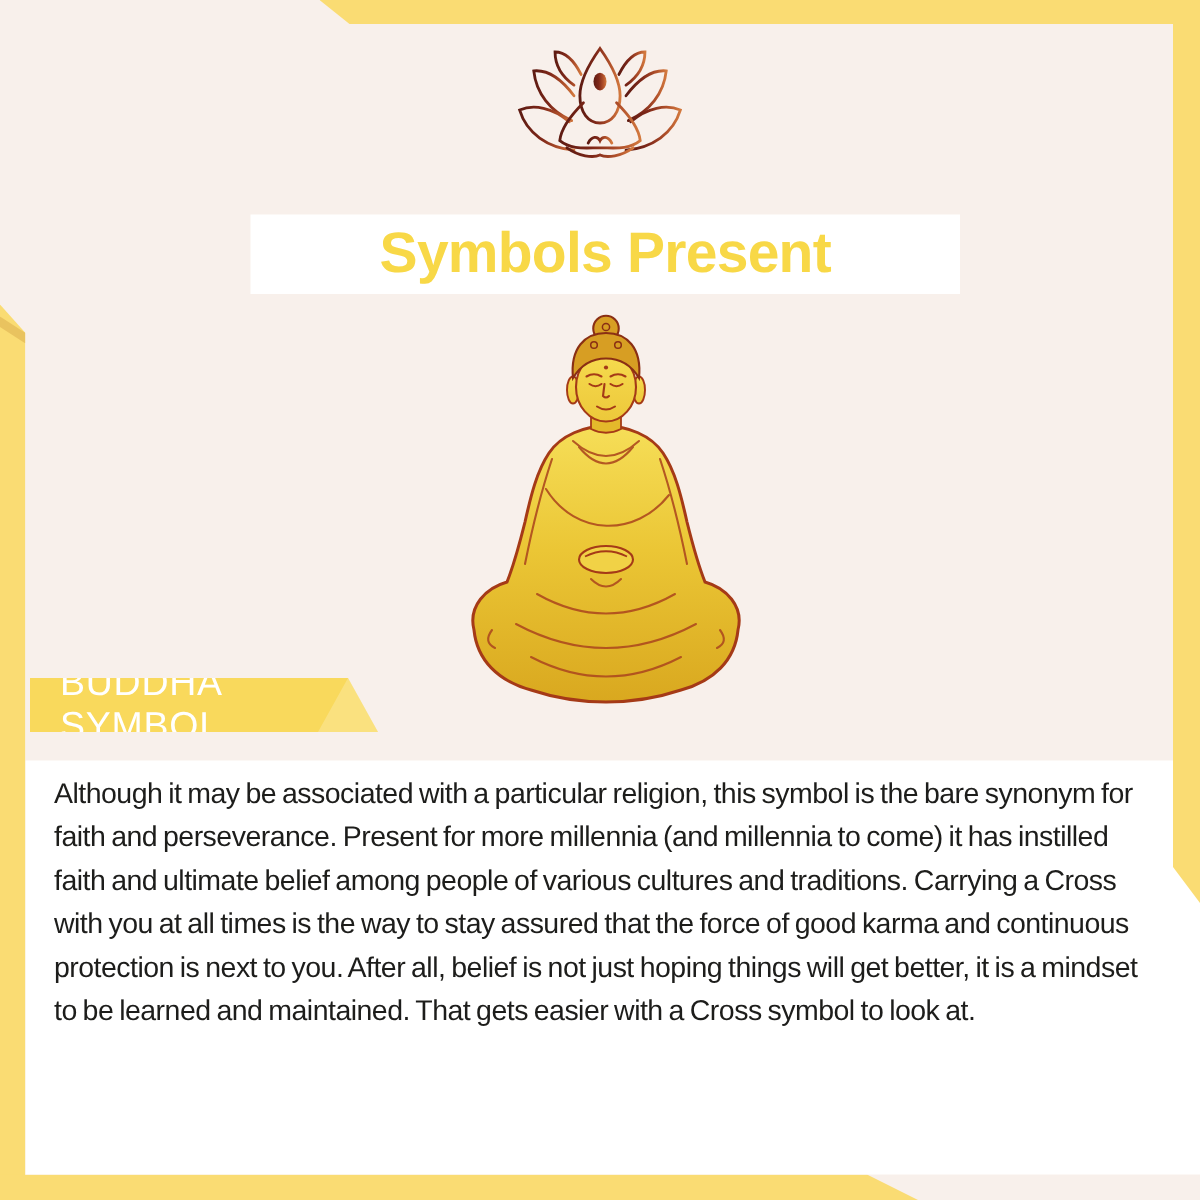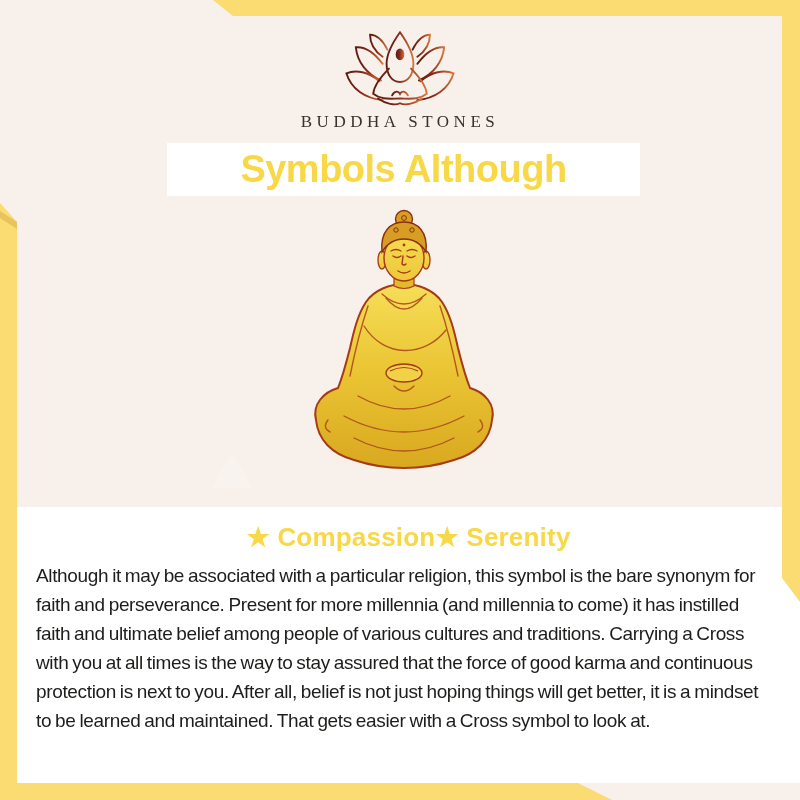--- a/index.html
+++ b/index.html
@@ -77,25 +77,24 @@
         <path d="M102,48 C114,32 126,26 136,27 C134,46 122,61 104,69"></path>
         <path d="M54,70 C40,58 24,55 12,60 C18,80 36,92 58,94"></path>
         <path d="M106,70 C120,58 136,55 148,60 C142,80 124,92 102,94"></path>
         <path d="M80,8 C70,22 63,36 63,48 C63,62 70,71 80,71 C90,71 97,62 97,48 C97,36 90,22 80,8 Z"></path>
         <path d="M66,54 C56,64 47,76 46,86 C56,94 68,92 80,92 C92,92 104,94 114,86 C113,76 104,64 94,54"></path>
         <path d="M70,88 C73,82 78,82 80,86 C82,82 87,82 90,88"></path>
         <path d="M52,92 C62,99 74,101 80,98 C86,101 98,99 108,92"></path>
       </g>
       <ellipse cx="80" cy="36" rx="5.5" ry="7.5" fill="url(#lg)"></ellipse>
     </svg>
-    <div class="wordmark">BUDDHA STONES</div>
   </div>
 
   <div class="title-band">
-    <span class="title-text">Symbols Although</span>
+    <span class="title-text">Symbols Present</span>
   </div>
 
   <svg class="statue" width="212" height="282" viewBox="0 0 212 282">
     <defs>
       <linearGradient id="goldBody" x1="0" y1="0" x2="0" y2="1">
         <stop offset="0" stop-color="#F6DE58"></stop>
         <stop offset="0.45" stop-color="#EBC635"></stop>
         <stop offset="1" stop-color="#D9A81F"></stop>
       </linearGradient>
       <linearGradient id="goldFace" x1="0" y1="0" x2="0" y2="1">
@@ -144,20 +143,22 @@
       <path d="M56,232 Q106,258 156,232"></path>
       <path d="M96,180 Q106,190 116,180"></path>
       <path d="M30,214 Q24,222 32,226"></path>
       <path d="M182,214 Q188,222 180,226"></path>
     </g>
 
     <ellipse cx="106" cy="167" rx="18" ry="9" fill="#F1D246" stroke="#A53A17" stroke-width="1.4"></ellipse>
     <path d="M92,165 Q106,158 120,165" fill="none" stroke="#A53A17" stroke-width="1.2"></path>
   </svg>
 
+  <div class="symbol-banner">
+    <span>BUDDHA SYMBOL</span>
+  </div>
   <div class="symbol-banner-tip"></div>
 
   <div class="content">
-    <div class="props-heading">★ Compassion★ Serenity</div>
     <div class="paragraph">Although it may be associated with a particular religion, this symbol is the bare synonym for faith and perseverance. Present for more millennia (and millennia to come) it has instilled faith and ultimate belief among people of various cultures and traditions. Carrying a Cross with you at all times is the way to stay assured that the force of good karma and continuous protection is next to you. After all, belief is not just hoping things will get better, it is a mindset to be learned and maintained. That gets easier with a Cross symbol to look at.</div>
   </div>
 
 </div>
 
 </body></html>

